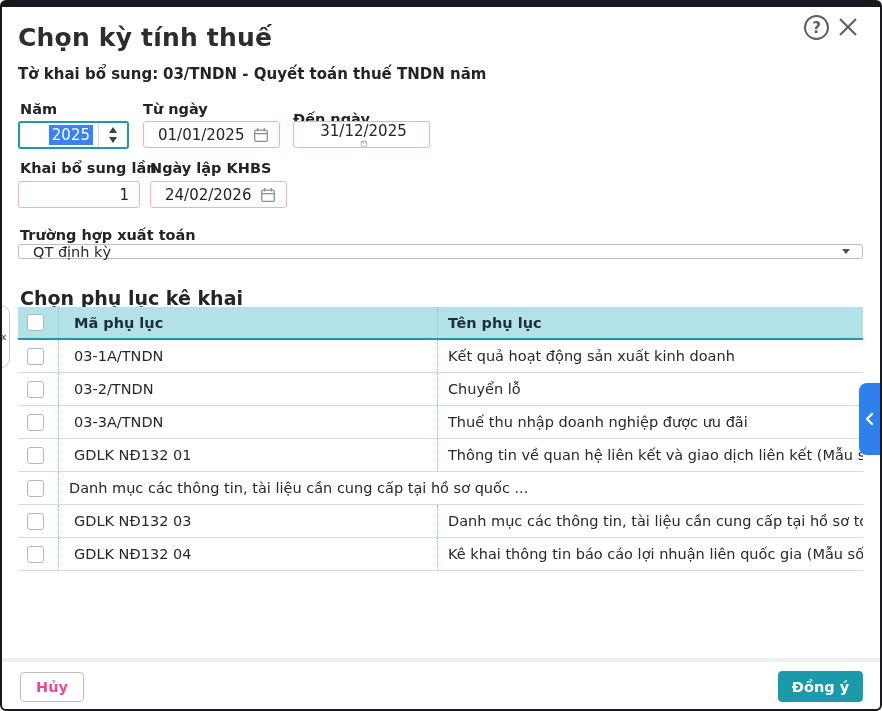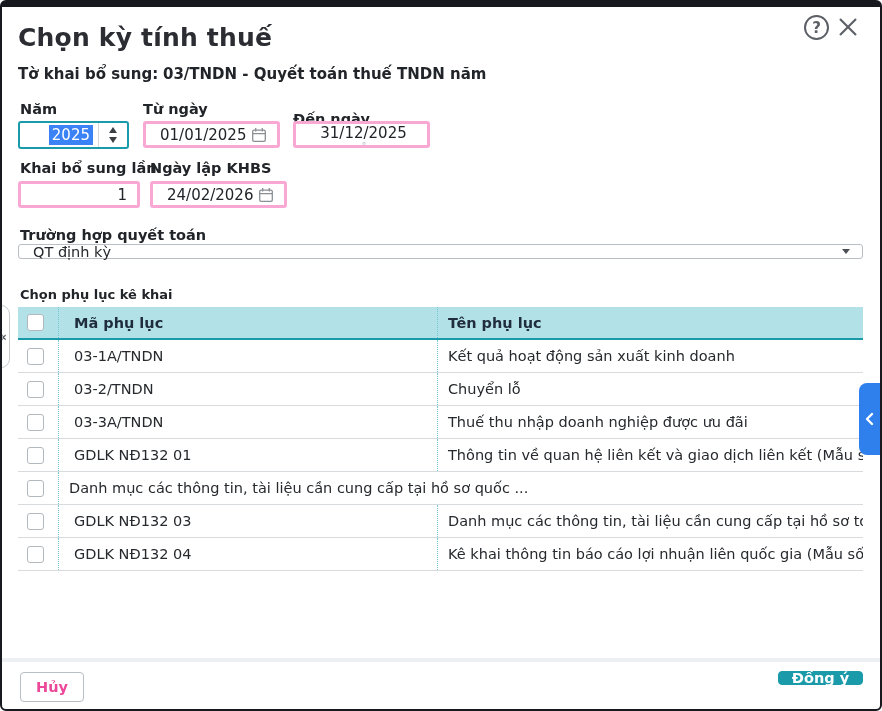--- a/index.html
+++ b/index.html
@@ -31,21 +31,21 @@
   .subtitle { left:16px; top:58px; font-size:15px; color:#212529; }
   .subtitle .lbl { font-weight:600; }
   .subtitle .val { font-weight:700; }
 
   
   .field-label { font-size:14.5px; font-weight:700; color:#212529; }
 
   
   .tbox {
     height:27px; background:#fff;
-    border:3px solid #f9a8d4; border-radius:3px;
+    border:1px solid #f9a8d4; border-radius:3px;
     display:flex; align-items:center;
     font-size:15px; color:#212529;
   }
   .year-box {
     left:16px; top:114px; width:111px; height:28px;
     border:2px solid #1a9bab; border-radius:3px;
     display:flex; align-items:stretch; background:#fff;
   }
   .year-value { flex:1; display:flex; align-items:center; justify-content:flex-end; padding-right:5px; font-size:15px; }
   .year-value .sel { background:#3b82f6; color:#ffffff; padding:1px 3px; }
@@ -58,21 +58,21 @@
   .to-date   { left:291px; top:114px; width:137px;flex-direction:column; }
   .khbs-date { left:148px; top:174px; width:137px; }
   .num-box   { left:16px;  top:174px; width:122px; justify-content:flex-end; padding-right:10px; }
 
   .lbl-year { left:18px;  top:94px; }
   .lbl-from { left:141px; top:94px; }
   .lbl-to   { left:291px; top:104px; }
   .lbl-amend{ left:18px;  top:153px; }
   .lbl-khbs { left:148px; top:153px; }
   .lbl-case { left:18px;  top:220px; }
-  .lbl-appendix { left:18px; top:280px; font-size:13px; font-weight:700; }
+  .lbl-appendix { left:18px; top:280px; font-size:19px; font-weight:700; }
 
   
   .select-box {
     left:16px; top:237px; width:845px; height:15px;
     border:1px solid #b9bec4; border-radius:3px; background:#fff;
     display:flex; align-items:center; justify-content:space-between;
     padding:0 12px 0 14px; font-size:14.5px; cursor:pointer;
   }
   .caret-down { width:0; height:0; border-left:4.5px solid transparent; border-right:4.5px solid transparent; border-top:5.5px solid #4a4f55; }
 
@@ -97,21 +97,21 @@
   .blue-tab {
     right:0; top:376px; width:21px; height:72px;
     background:#2f80ed; border-radius:8px 0 0 8px;
     display:flex; align-items:center; justify-content:center; cursor:pointer;
   }
 
   
   .footer-divider { left:0; right:0; top:651px; height:4px; background:#edeff2; }
   .btn { border-radius:4px; font-size:14.5px; font-weight:700; display:flex; align-items:center; justify-content:center; cursor:pointer; }
   .btn-cancel { left:18px; top:665px; width:64px; height:30px; background:#fff; border:1px solid #b9bec4; color:#ec4899; }
-  .btn-ok { left:776px; top:664px; width:85px; height:14px; background:#1b9aaa; border:1px solid #1b9aaa; color:#fff; }
+  .btn-ok { left:776px; top:664px; width:85px; height:31px; background:#1b9aaa; border:1px solid #1b9aaa; color:#fff; }
 </style>
 </head>
 <body>
 
 <div class="dialog">
 
   <div class="abs title">Chọn kỳ tính thuế</div>
 
   <div class="abs help-icon icon-btn">?</div>
   <div class="abs close-icon icon-btn">
@@ -170,21 +170,21 @@
   <div class="abs tbox date-box khbs-date">
     <span>24/02/2026</span>
     <svg width="16" height="16" viewBox="0 0 16 16">
       <rect x="1.7" y="3.2" width="12.6" height="11.2" rx="1.4" fill="none" stroke="#8a8f94" stroke-width="1.3"></rect>
       <line x1="4.7" y1="1" x2="4.7" y2="4.6" stroke="#8a8f94" stroke-width="1.3"></line>
       <line x1="11.3" y1="1" x2="11.3" y2="4.6" stroke="#8a8f94" stroke-width="1.3"></line>
       <line x1="1.7" y1="6.6" x2="14.3" y2="6.6" stroke="#8a8f94" stroke-width="1.3"></line>
     </svg>
   </div>
 
-  <div class="abs field-label lbl-case">Trường hợp quyết toán</div>
+  <div class="abs field-label lbl-case">Trường hợp xuất toán</div>
   <div class="abs select-box">
     <span>QT định kỳ</span>
     <span class="caret-down"></span>
   </div>
 
   <div class="abs field-label lbl-appendix">Chọn phụ lục kê khai</div>
 
   <div class="abs table">
     <div class="trow thead">
       <div class="cell c-check">

